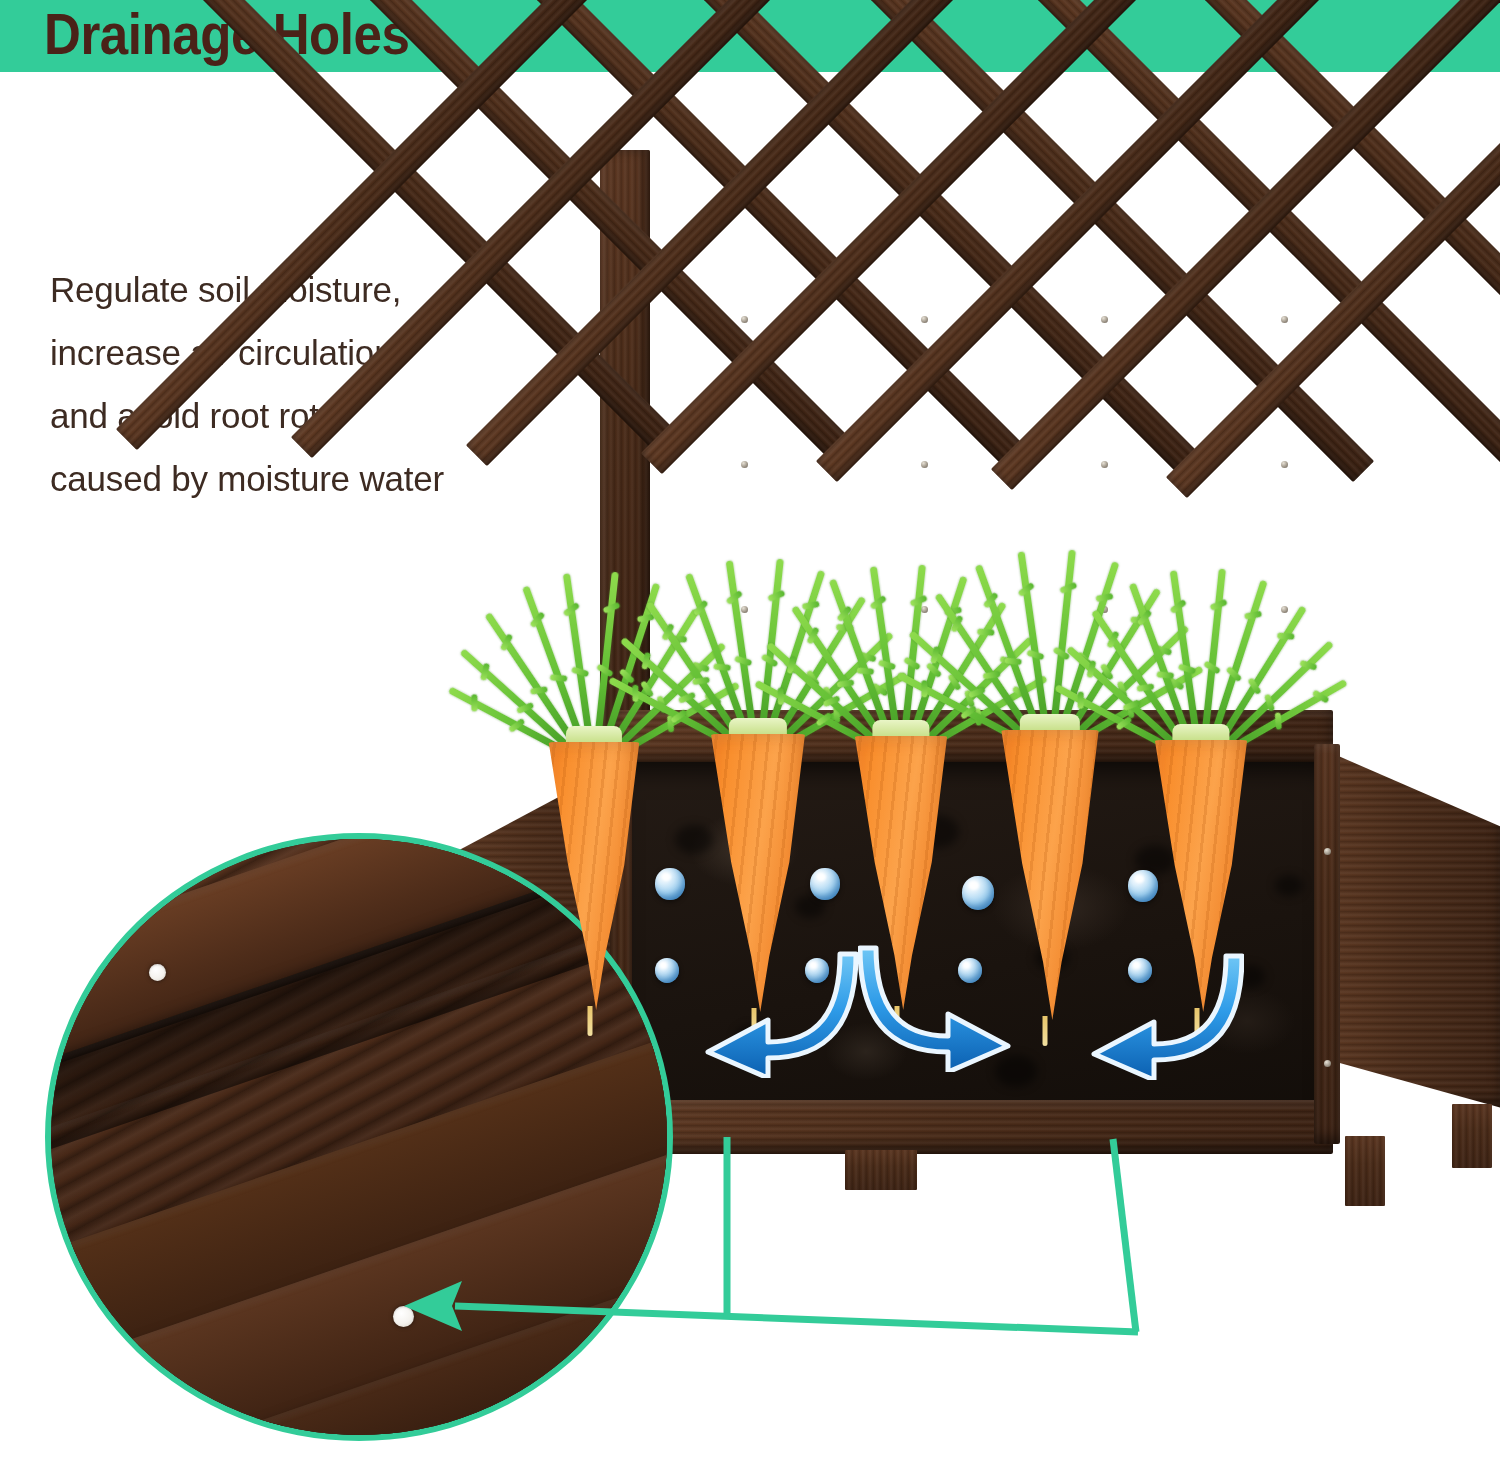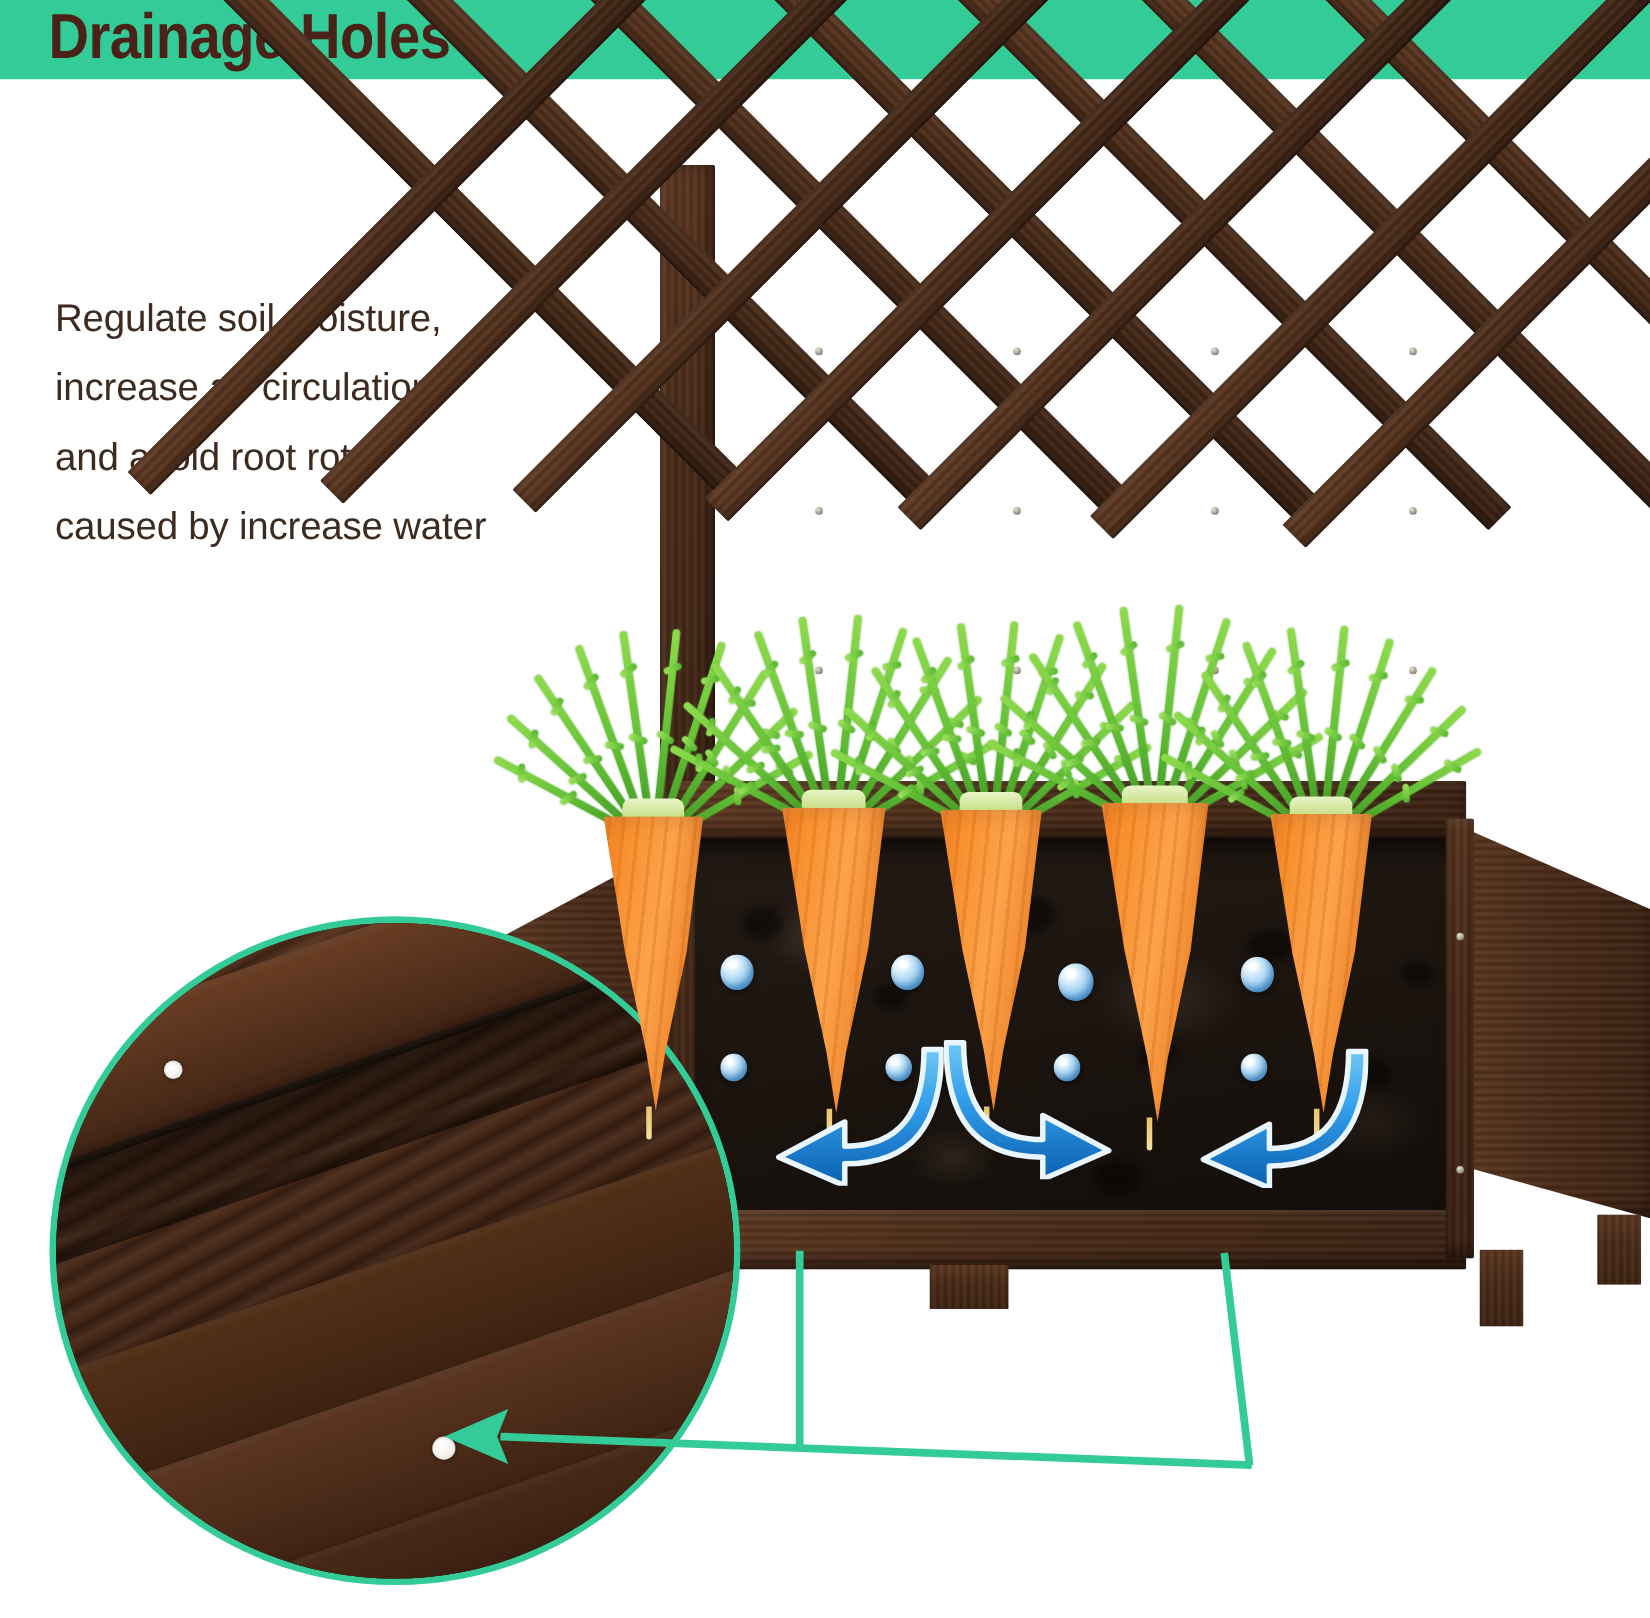--- a/index.html
+++ b/index.html
@@ -173,21 +173,21 @@
 <body>
 
 <div id="header-banner">
   <div id="header-title">Drainage Holes</div>
 </div>
 
 <div id="feature-description">
   <span class="line">Regulate soil moisture,</span>
   <span class="line">increase air circulation,</span>
   <span class="line">and avoid root rot</span>
-  <span class="line">caused by increase water</span>
+  <span class="line">caused by moisture water</span>
 </div>
 
 <div id="product-illustration">
 
   <div id="trellis">
     <div class="post wood"></div>
     <div class="post wood"></div>
     <div id="lattice">
         <div class="slat wood-h" style="left: -585px; top: 6px; width: 760px; transform: rotate(45deg);"></div>
         <div class="slat wood-h" style="left: -410px; top: 14px; width: 760px; transform: rotate(45deg);"></div>

